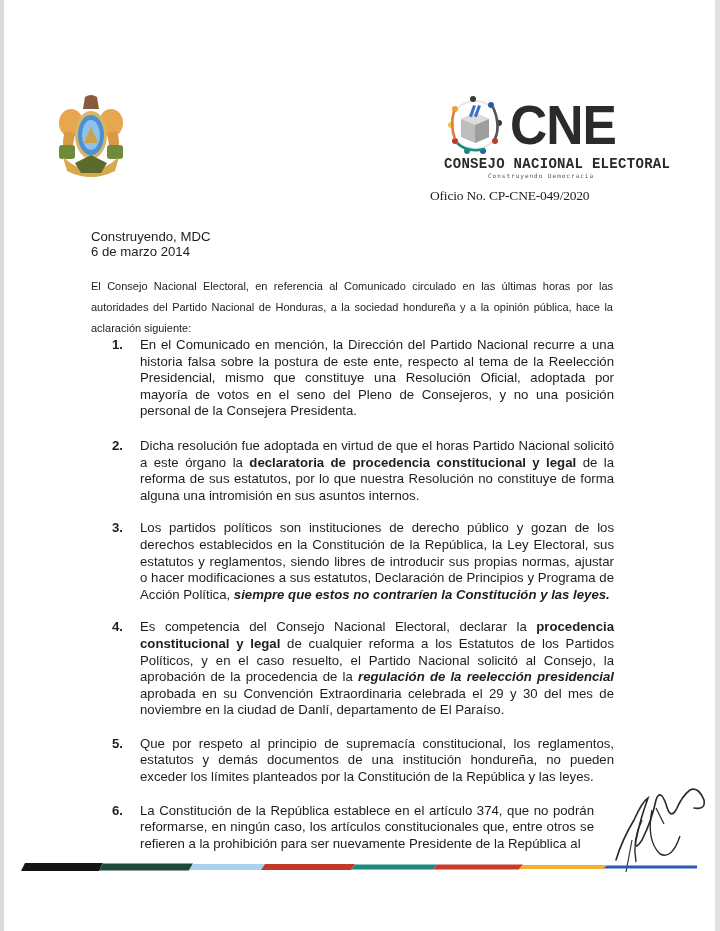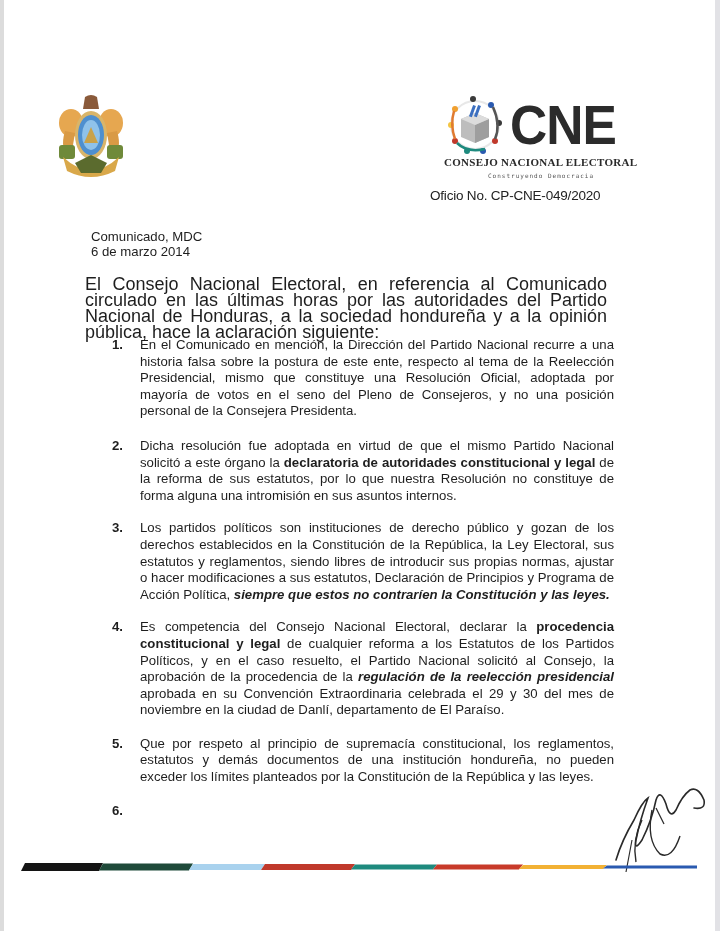--- a/index.html
+++ b/index.html
@@ -18,37 +18,37 @@
     .cne-logo { position: absolute; left: 440px; top: 85px; width: 200px; height: 90px; margin-top: 7px; }
     .cne-emblem { position: absolute; left: 5px; top: 3px; width: 60px; height: 60px; }
     .cne-letters {
       position: absolute; left: 70px; top: 0px;
       font-family: "Liberation Sans", sans-serif; font-weight: bold;
       font-size: 56px; letter-spacing: -1px; color: #2b2b2b; line-height: 66px;
       transform: scaleX(0.92); transform-origin: left;
     }
     .cne-fullname {
       position: absolute; left: 4px; top: 64px;
-      font-family: Liberation Serif, serif; font-weight: bold;
-      font-size: 11px; letter-spacing: 0.3px; color: #2a2a2a; white-space: nowrap;
+      font-family: Liberation Mono, monospace; font-weight: bold;
+      font-size: 14px; letter-spacing: 0.3px; color: #2a2a2a; white-space: nowrap;
     }
     .cne-tagline {
       position: absolute; left: 48px; top: 80px;
       font-family: "DejaVu Sans Mono", monospace; font-size: 6px;
       letter-spacing: 1px; color: #555; white-space: nowrap;
     }
     .oficio {
       position: absolute; left: 430px; top: 188px;
-      font-size: 13.5px; color: #222; letter-spacing: -0.2px;
+      font-size: 13.5px; color: #222; letter-spacing: -0.2px; font-family: Liberation Serif, serif;
     }
 
     .place-date { position: absolute; left: 91px; top: 229px; font-size: 13.2px; line-height: 15px; }
     .intro {
-      position: absolute; left: 85px; top: 276px; width: 522px;
-      font-size: 18px; line-height: 16px; text-align: justify;
+      position: absolute; left: 91px; top: 276px; width: 522px;
+      font-size: 11px; line-height: 21px; text-align: justify;
     }
     .items { position: absolute; left: 106px; top: 337px; width: 508px; margin: 0; padding: 0; list-style: none; }
     .item { position: relative; padding-left: 34px; font-size: 13.2px; line-height: 16.6px; text-align: justify; }
     .item .num { position: absolute; left: 6px; top: 0; font-weight: bold; }
     .item b { font-weight: bold; }
     .item i.bi { font-weight: bold; font-style: italic; }
     #item-1 { margin-bottom: 18px; }
     #item-2 { margin-bottom: 16px; }
     #item-3 { margin-bottom: 16px; }
     #item-4 { margin-bottom: 17px; }
@@ -101,49 +101,50 @@
     <rect x="31" y="10" width="3" height="12" fill="#3b6fc0" transform="rotate(20 32 16)"></rect>
   </svg>
   <div class="cne-letters">CNE</div>
   <div class="cne-fullname">CONSEJO NACIONAL ELECTORAL</div>
   <div class="cne-tagline">Construyendo Democracia</div>
 </div>
 
 <div class="oficio">Oficio No. CP-CNE-049/2020</div>
 
 <div class="place-date">
-  <div>Comunicado, MDC</div>
+  <div>Construyendo, MDC</div>
   <div>6 de marzo 2014</div>
 </div>
 
 <p class="intro" style="margin:0;">El Consejo Nacional Electoral, en referencia al Comunicado circulado en las últimas horas por las autoridades del Partido Nacional de Honduras, a la sociedad hondureña y a la opinión pública, hace la aclaración siguiente:</p>
 
 <ol class="items">
   <li class="item" id="item-1">
     <span class="num">1.</span>
     <span>En el Comunicado en mención, la Dirección del Partido Nacional recurre a una historia falsa sobre la postura de este ente, respecto al tema de la Reelección Presidencial, mismo que constituye una Resolución Oficial, adoptada por mayoría de votos en el seno del Pleno de Consejeros, y no una posición personal de la Consejera Presidenta.</span>
   </li>
   <li class="item" id="item-2">
     <span class="num">2.</span>
-    <span>Dicha resolución fue adoptada en virtud de que el mismo Partido Nacional solicitó a este órgano la </span><b>declaratoria de autoridades constitucional y legal</b><span> de la reforma de sus estatutos, por lo que nuestra Resolución no constituye de forma alguna una intromisión en sus asuntos internos.</span>
+    <span>Dicha resolución fue adoptada en virtud de que el horas Partido Nacional solicitó a este órgano la </span><b>declaratoria de procedencia constitucional y legal</b><span> de la reforma de sus estatutos, por lo que nuestra Resolución no constituye de forma alguna una intromisión en sus asuntos internos.</span>
   </li>
   <li class="item" id="item-3">
     <span class="num">3.</span>
     <span>Los partidos políticos son instituciones de derecho público y gozan de los derechos establecidos en la Constitución de la República, la Ley Electoral, sus estatutos y reglamentos, siendo libres de introducir sus propias normas, ajustar o hacer modificaciones a sus estatutos, Declaración de Principios y Programa de Acción Política, </span><i class="bi">siempre que estos no contraríen la Constitución y las leyes.</i>
   </li>
   <li class="item" id="item-4">
     <span class="num">4.</span>
     <span>Es competencia del Consejo Nacional Electoral, declarar la </span><b>procedencia constitucional y legal</b><span> de cualquier reforma a los Estatutos de los Partidos Políticos, y en el caso resuelto, el Partido Nacional solicitó al Consejo, la aprobación de la procedencia de la </span><i class="bi">regulación de la reelección presidencial</i><span> aprobada en su Convención Extraordinaria celebrada el 29 y 30 del mes de noviembre en la ciudad de Danlí, departamento de El Paraíso.</span>
   </li>
   <li class="item" id="item-5">
     <span class="num">5.</span>
     <span>Que por respeto al principio de supremacía constitucional, los reglamentos, estatutos y demás documentos de una institución hondureña, no pueden exceder los límites planteados por la Constitución de la República y las leyes.</span>
   </li>
   <li class="item" id="item-6" style="padding-right:20px;">
     <span class="num">6.</span>
+    <span>La Constitución de la República establece en el artículo 374, que no podrán reformarse, en ningún caso, los artículos constitucionales que, entre otros se refieren a la prohibición para ser nuevamente Presidente de la República al</span>
   </li>
 </ol>
 
 <svg class="signature" viewBox="0 0 100 95">
   <path d="M4 80 Q10 60 22 40 Q30 22 36 18 Q28 40 24 60 Q22 72 30 60 Q40 40 44 20 Q48 8 54 24 Q58 40 64 30 Q70 16 78 10 Q86 6 92 20 Q94 30 82 28" fill="none" stroke="#2a2a2a" stroke-width="1.6" stroke-linecap="round"></path>
   <path d="M30 40 Q20 60 24 82" fill="none" stroke="#2a2a2a" stroke-width="1.4"></path>
   <path d="M40 30 Q34 60 48 74 Q60 80 68 56" fill="none" stroke="#2a2a2a" stroke-width="1.4"></path>
   <path d="M44 28 L52 44" fill="none" stroke="#2a2a2a" stroke-width="1.2"></path>
   <path d="M20 60 L14 92" fill="none" stroke="#2a2a2a" stroke-width="1.2"></path>
 </svg>

